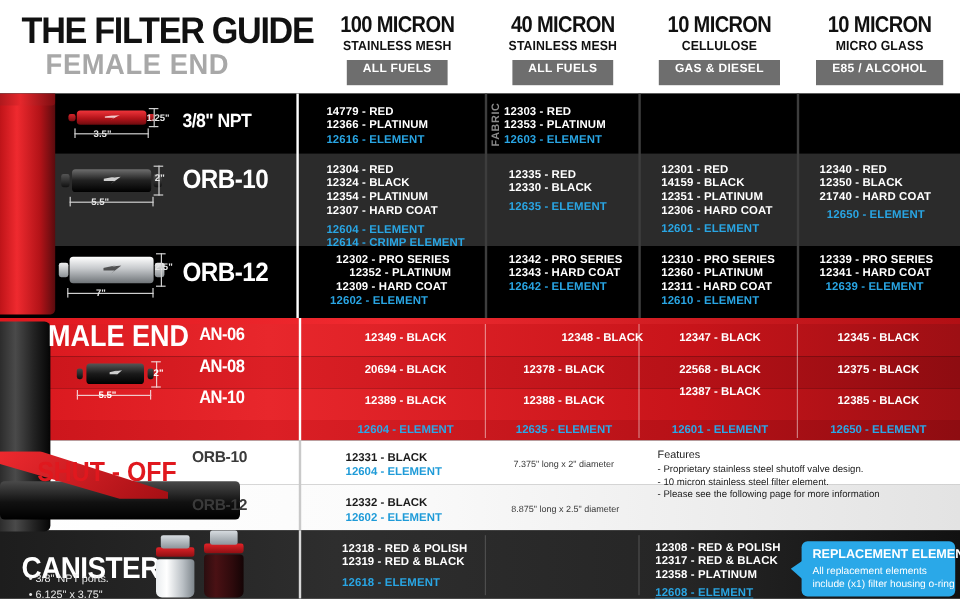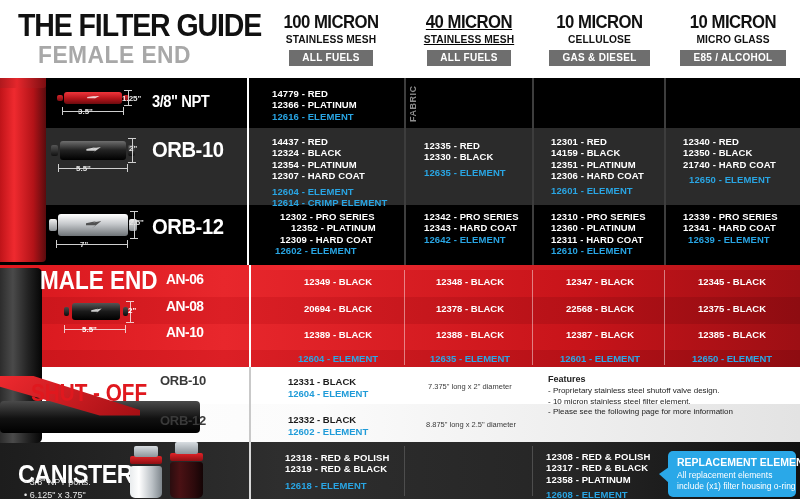--- a/index.html
+++ b/index.html
@@ -35,21 +35,21 @@
   }
   .colhead .mat {
     font-family:"Liberation Sans Narrow","Liberation Sans",sans-serif;
     font-weight:bold; font-size:11px; color:#111; letter-spacing:0.1px;
     transform:scaleX(0.93); white-space:nowrap; line-height:13px; margin-top:1px;
   }
   .colhead .fuel {
     display:inline-block; margin-top:4px;
     background:#6e6e6e; color:#fff;
     font-weight:bold; font-size:10px; letter-spacing:0.3px;
-    padding:2px 13px 3px 13px; white-space:nowrap;
+    padding:2px 13px 8px 13px; white-space:nowrap;
   }
 
   
   .grid { position:absolute; left:0; top:78px; width:800px; height:421px; }
 
   .band { position:absolute; left:0; width:800px; }
   .band.black   { background:#000; }
   .band.gray    { background:#2b2b2b; }
   .band.red-a   { background:linear-gradient(to right,#d8171d 0%,#e8272c 28%,#c8141a 72%,#9d0f14 100%); }
   .band.red-b   { background:linear-gradient(to right,#c9141a 0%,#dc1f25 28%,#b61117 72%,#8e0c11 100%); }
@@ -99,21 +99,21 @@
   
   .mcell { position:absolute; text-align:center; width:132px; }
   .mcell .pn { font-size:9.5px; font-weight:bold; color:#fff; white-space:nowrap; }
   .mcell .pn.el { color:#2aa8e8; }
 
   
   .sotext { position:absolute; font-size:9.5px; font-weight:bold; color:#1b1b1b; line-height:12px; white-space:nowrap; }
   .dims { position:absolute; font-size:7.5px; color:#3a3a3a; white-space:nowrap;
           font-family:"Liberation Sans Narrow","Liberation Sans",sans-serif; }
   .features { position:absolute; color:#222; }
-  .features .ftitle { font-size:9px; font-weight:bold; margin-bottom:2px; }
+  .features .ftitle { font-size:9px; font-weight:normal; margin-bottom:2px; }
   .features .fline { font-size:8px; line-height:10.5px; white-space:nowrap;
                      font-family:"Liberation Sans Narrow","Liberation Sans",sans-serif; }
 
   
   .canlabel {
     position:absolute; color:#fff;
     font-family:"Liberation Sans Narrow","Liberation Sans",sans-serif;
     font-weight:bold; font-size:25px; letter-spacing:-0.5px;
     transform:scaleX(0.93); transform-origin:left center; white-space:nowrap;
   }
@@ -182,21 +182,21 @@
 
   <div class="header">
     <div class="title">THE FILTER GUIDE</div>
     <div class="subtitle">FEMALE END</div>
 
     <div class="colhead" style="left:258px; width:146px;">
       <div class="micron">100 MICRON</div>
       <div class="mat">STAINLESS MESH</div>
       <div class="fuel">ALL FUELS</div>
     </div>
-    <div class="colhead" style="left:405px; width:128px;text-decoration:underline;">
+    <div class="colhead" style="left:405px; width:128px;">
       <div class="micron">40 MICRON</div>
       <div class="mat">STAINLESS MESH</div>
       <div class="fuel">ALL FUELS</div>
     </div>
     <div class="colhead" style="left:534px; width:131px;">
       <div class="micron">10 MICRON</div>
       <div class="mat">CELLULOSE</div>
       <div class="fuel">GAS &amp; DIESEL</div>
     </div>
     <div class="colhead" style="left:666px; width:134px;">
@@ -292,23 +292,28 @@
     <div class="vsep dark" style="left:404px; top:0; height:187px;"></div>
     <div class="vsep dark" style="left:532px; top:0; height:187px;"></div>
     <div class="vsep dark" style="left:664px; top:0; height:187px;"></div>
 
     <div class="cell" style="left:272px; top:10px;">
       <div class="pn">14779 - RED</div>
       <div class="pn">12366 - PLATINUM</div>
       <div class="pn el">12616 - ELEMENT</div>
     </div>
     <div class="fabric" style="left:408px; top:8px; height:36px;">FABRIC</div>
+    <div class="cell" style="left:420px; top:10px;">
+      <div class="pn">12303 - RED</div>
+      <div class="pn">12353 - PLATINUM</div>
+      <div class="pn el">12603 - ELEMENT</div>
+    </div>
 
     <div class="cell" style="left:272px; top:58px;">
-      <div class="pn">14437 - RED</div>
+      <div class="pn">12304 - RED</div>
       <div class="pn">12324 - BLACK</div>
       <div class="pn">12354 - PLATINUM</div>
       <div class="pn">12307 - HARD COAT</div>
       <div class="pn el" style="margin-top:4px;">12604 - ELEMENT</div>
       <div class="pn el">12614 - CRIMP ELEMENT</div>
     </div>
     <div class="cell" style="left:424px; top:62px;">
       <div class="pn">12335 - RED</div>
       <div class="pn">12330 - BLACK</div>
       <div class="pn el" style="margin-top:4px;">12635 - ELEMENT</div>
@@ -376,21 +381,21 @@
     <div class="rowlabel" style="left:166px; top:245px; font-size:15px;">AN-10</div>
 
     <div class="vsep" style="left:249px; top:187px; height:102px;"></div>
     <div class="vsep thin" style="left:404px; top:192px; height:95px; background:rgba(255,255,255,0.45);"></div>
     <div class="vsep thin" style="left:532px; top:192px; height:95px; background:rgba(255,255,255,0.45);"></div>
     <div class="vsep thin" style="left:664px; top:192px; height:95px; background:rgba(255,255,255,0.45);"></div>
 
     <div class="mcell" style="left:272px; top:198px;">
         <div class="pn">12349 - BLACK</div>
       </div>
-    <div class="mcell" style="left:404px; top:198px;">
+    <div class="mcell" style="left:404px; top:198px;text-align:right;">
         <div class="pn">12348 - BLACK</div>
       </div>
     <div class="mcell" style="left:534px; top:198px;">
         <div class="pn">12347 - BLACK</div>
       </div>
     <div class="mcell" style="left:666px; top:198px;">
         <div class="pn">12345 - BLACK</div>
       </div>
 
     <div class="mcell" style="left:272px; top:225px;">
@@ -405,21 +410,21 @@
     <div class="mcell" style="left:666px; top:225px;">
         <div class="pn">12375 - BLACK</div>
       </div>
 
     <div class="mcell" style="left:272px; top:251px;">
         <div class="pn">12389 - BLACK</div>
       </div>
     <div class="mcell" style="left:404px; top:251px;">
         <div class="pn">12388 - BLACK</div>
       </div>
-    <div class="mcell" style="left:534px; top:251px;">
+    <div class="mcell" style="left:534px; top:243px;">
         <div class="pn">12387 - BLACK</div>
       </div>
     <div class="mcell" style="left:666px; top:251px;">
         <div class="pn">12385 - BLACK</div>
       </div>
 
     <div class="mcell" style="left:272px; top:275px;">
         <div class="pn el">12604 - ELEMENT</div>
       </div>
     <div class="mcell" style="left:404px; top:275px;">

